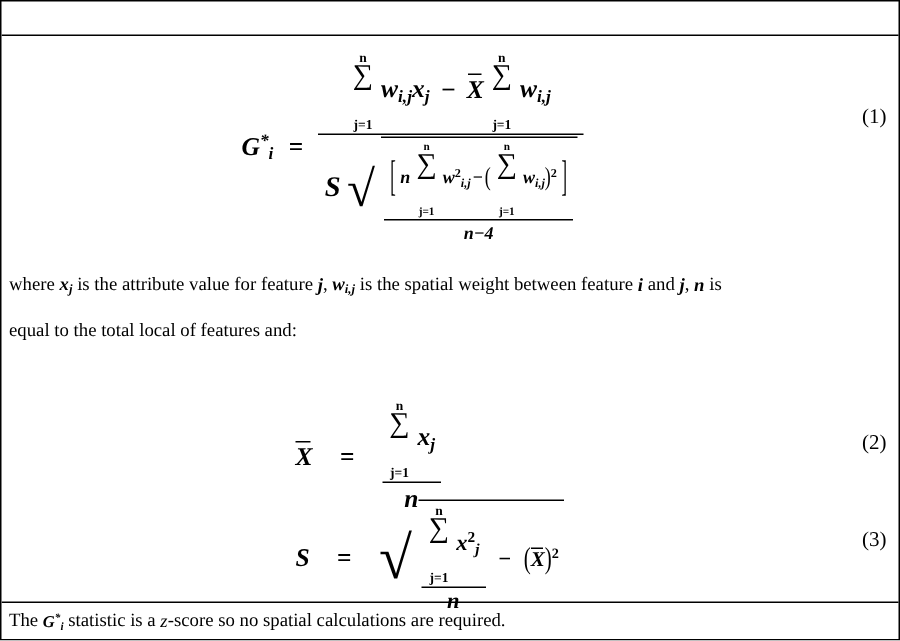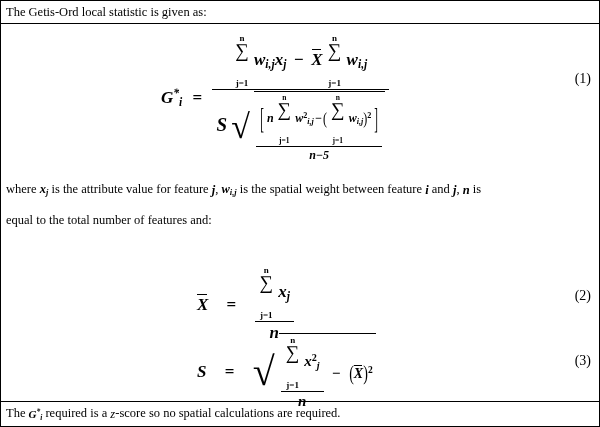--- a/index.html
+++ b/index.html
@@ -170,21 +170,20 @@
   .eqrel { font-style: normal; font-weight: bold; padding: 0 6px; }
 </style>
 </head>
 <body>
 
 <div id="page">
 
   <div class="rule rule-top"></div>
   <div class="rule rule-bottom"></div>
 
-  <div class="text-line intro">The Getis-Ord local statistic is given as:</div>
 
   <div class="eq" id="eq1">
     <span class="math">
       <span>G</span><span class="sup">*</span><span class="sub">i</span>
     </span>
     <span class="math eqrel">=</span>
 
     <span class="frac math">
       <span class="num">
         <span class="sumblk">
@@ -218,33 +217,33 @@
                 </span>
                 <span>w</span><span class="supn">2</span><span class="sub">i,j</span><span style="padding:0 1px">−</span><span class="paren-med">(</span>
                 <span class="sumblk" style="font-size:7.5px">
                   <span class="top">n</span>
                   <span class="sym">∑</span>
                   <span class="bot">j=1</span>
                 </span>
                 <span>w</span><span class="sub">i,j</span><span class="paren-med">)</span><span class="supn">2</span>
                 <span class="brack-tall">]</span>
               </span>
-              <span class="den">n−5</span>
+              <span class="den">n−4</span>
             </span>
           </span>
         </span>
       </span>
     </span>
   </div>
   <div class="eqnum eqnum1">(1)</div>
 
   <div class="text-line where1">
     <span>where </span><span class="math" style="font-size:12.5px"><span>x</span><span class="sub">j</span></span><span> is the attribute value for feature </span><span class="math" style="font-size:12.5px">j</span><span>, </span><span class="math" style="font-size:12.5px"><span>w</span><span class="sub">i,j</span></span><span> is the spatial weight between feature </span><span class="math" style="font-size:12.5px">i</span><span> and </span><span class="math" style="font-size:12.5px">j</span><span>, </span><span class="math" style="font-size:12.5px">n</span><span> is</span>
   </div>
-  <div class="text-line where2">equal to the total number of features and:</div>
+  <div class="text-line where2">equal to the total local of features and:</div>
 
   <div class="eq" id="eq2">
     <span class="math bar"><span>X</span></span>
     <span class="math eqrel" style="padding:0 14px">=</span>
     <span class="frac math">
       <span class="num">
         <span class="sumblk">
           <span class="top">n</span>
           <span class="sym">∑</span>
           <span class="bot">j=1</span>
@@ -274,16 +273,16 @@
           <span class="den">n</span>
         </span>
         <span class="math" style="font-size:15px;padding:0 4px">−</span>
         <span class="math" style="font-size:14px"><span class="paren-med">(</span><span class="bar"><span>X</span></span><span class="paren-med">)</span><span class="supn">2</span></span>
       </span>
     </span>
   </div>
   <div class="eqnum eqnum3">(3)</div>
 
   <div class="text-line closing">
-    <span>The </span><span class="math" style="font-size:11px"><span>G</span><span class="sup">*</span><span class="sub">i</span></span><span> required is a </span><span class="math" style="font-size:12.5px;font-weight:normal">z</span><span>-score so no spatial calculations are required.</span>
+    <span>The </span><span class="math" style="font-size:11px"><span>G</span><span class="sup">*</span><span class="sub">i</span></span><span> statistic is a </span><span class="math" style="font-size:12.5px;font-weight:normal">z</span><span>-score so no spatial calculations are required.</span>
   </div>
 
 </div>
 
 </body></html>

